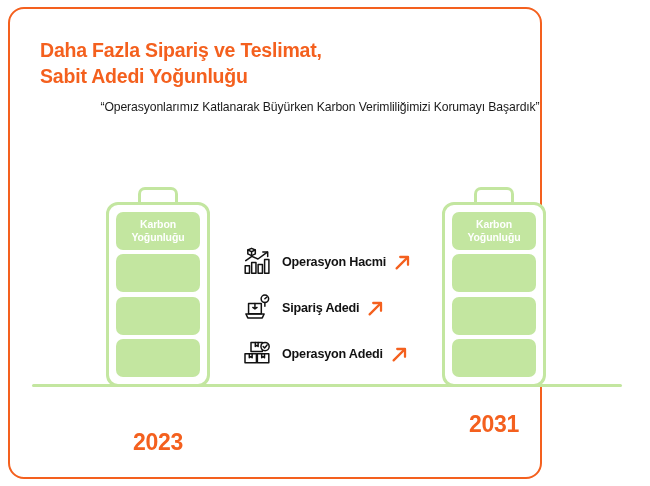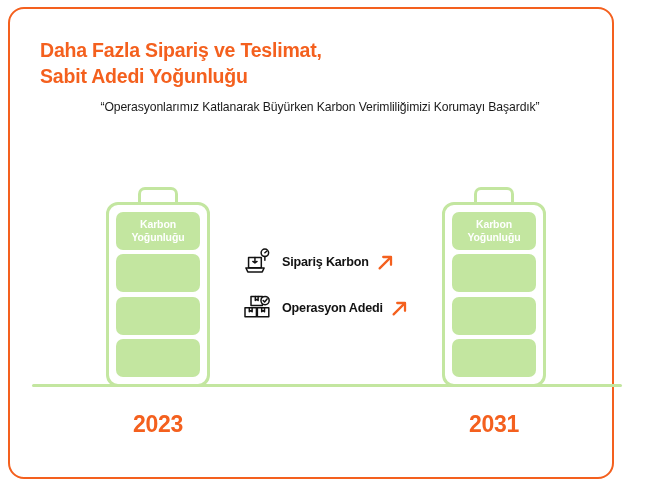--- a/index.html
+++ b/index.html
@@ -17,21 +17,21 @@
     position: relative;
     width: 650px;
     height: 486px;
     background: #ffffff;
     box-sizing: border-box;
   }
   .card-frame {
     position: absolute;
     left: 8px;
     top: 7px;
-    width: 606px;
+    width: 534px;
     height: 472px;
     border: 2px solid #F4601E;
     border-radius: 16px;
     box-sizing: border-box;
     background: #ffffff;
   }
 
   
   .header {
     position: absolute;
@@ -137,21 +137,21 @@
   .year {
     position: absolute;
     top: 402px;
     width: 104px;
     text-align: center;
     color: #F4601E;
     font-size: 23px;
     font-weight: bold;
     letter-spacing: -0.3px;
   }
-  .year.left  { left: 96px; }
+  .year.left  { left: 96px; margin-top: 18px; }
   .year.right { left: 432px; }
 
   
   .metrics {
     position: absolute;
     left: 232px;
     top: 234px;
     width: 200px;
   }
   .metric-row {
@@ -227,33 +227,59 @@
           </div>
           <div class="bat-seg"></div>
           <div class="bat-seg"></div>
           <div class="bat-seg"></div>
         </div>
       </div>
       <div class="year right">2031</div>
 
       <div class="metrics">
 
+        <div class="metric-row">
+          <svg class="metric-icon" viewBox="0 0 32 32">
+            <g fill="none" stroke="#121212" stroke-width="1.6" stroke-linejoin="round" stroke-linecap="round">
+              <path d="M6.2 3.2 L10.2 1.4 L14.2 3.2 L14.2 7.4 L10.2 9.2 L6.2 7.4 Z"></path>
+              <path d="M6.2 3.2 L10.2 5.0 L14.2 3.2"></path>
+              <path d="M10.2 5.0 L10.2 9.2"></path>
+            </g>
+            <g fill="none" stroke="#121212" stroke-width="1.6" stroke-linecap="round" stroke-linejoin="round">
+              <path d="M4.0 14.5 L10.5 10.0 L17.0 12.8 L27.0 5.5"></path>
+              <path d="M22.2 5.2 L27.4 5.2 L27.4 10.2"></path>
+            </g>
+            <g fill="none" stroke="#121212" stroke-width="1.6" stroke-linejoin="round">
+              <rect x="3.4" y="20.0" width="4.6" height="8.0"></rect>
+              <rect x="10.3" y="16.6" width="4.6" height="11.4"></rect>
+              <rect x="17.2" y="18.6" width="4.6" height="9.4"></rect>
+              <rect x="24.1" y="13.2" width="4.6" height="14.8"></rect>
+            </g>
+          </svg>
+          <span class="metric-label">Operasyon Hacmi</span>
+          <svg class="metric-arrow" viewBox="0 0 20 20">
+            <g stroke="#F4601E" stroke-width="2.4" stroke-linecap="round" stroke-linejoin="round" fill="none">
+              <path d="M3.8 16.2 L15.4 4.6"></path>
+              <path d="M7.6 4.2 L15.8 4.2 L15.8 12.4"></path>
+            </g>
+          </svg>
+        </div>
 
         <div class="metric-row">
           <svg class="metric-icon" viewBox="0 0 32 32">
             <g fill="none" stroke="#121212" stroke-width="1.6" stroke-linejoin="round" stroke-linecap="round">
               <circle cx="24.4" cy="6.2" r="4.0"></circle>
               <path d="M24.4 6.2 L26.6 4.2"></path>
               <path d="M24.4 10.2 L24.4 14.2"></path>
               <rect x="7.0" y="11.2" width="13.6" height="11.0"></rect>
               <path d="M13.8 11.2 L13.8 17.0 L16.0 15.4 L13.8 17.0 L11.6 15.4"></path>
               <path d="M4.2 22.4 L23.6 22.4 L21.6 26.6 L6.2 26.6 Z"></path>
             </g>
           </svg>
-          <span class="metric-label">Sipariş Karbon</span>
+          <span class="metric-label">Sipariş Adedi</span>
           <svg class="metric-arrow" viewBox="0 0 20 20">
             <g stroke="#F4601E" stroke-width="2.4" stroke-linecap="round" stroke-linejoin="round" fill="none">
               <path d="M3.8 16.2 L15.4 4.6"></path>
               <path d="M7.6 4.2 L15.8 4.2 L15.8 12.4"></path>
             </g>
           </svg>
         </div>
 
         <div class="metric-row">
           <svg class="metric-icon" viewBox="0 0 32 32">

